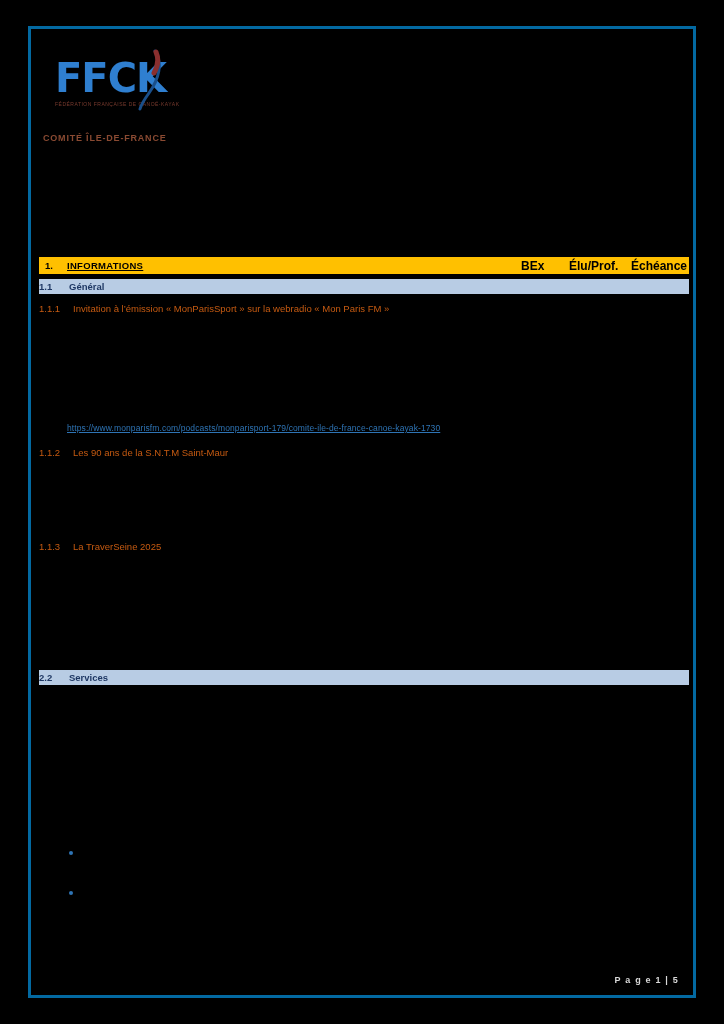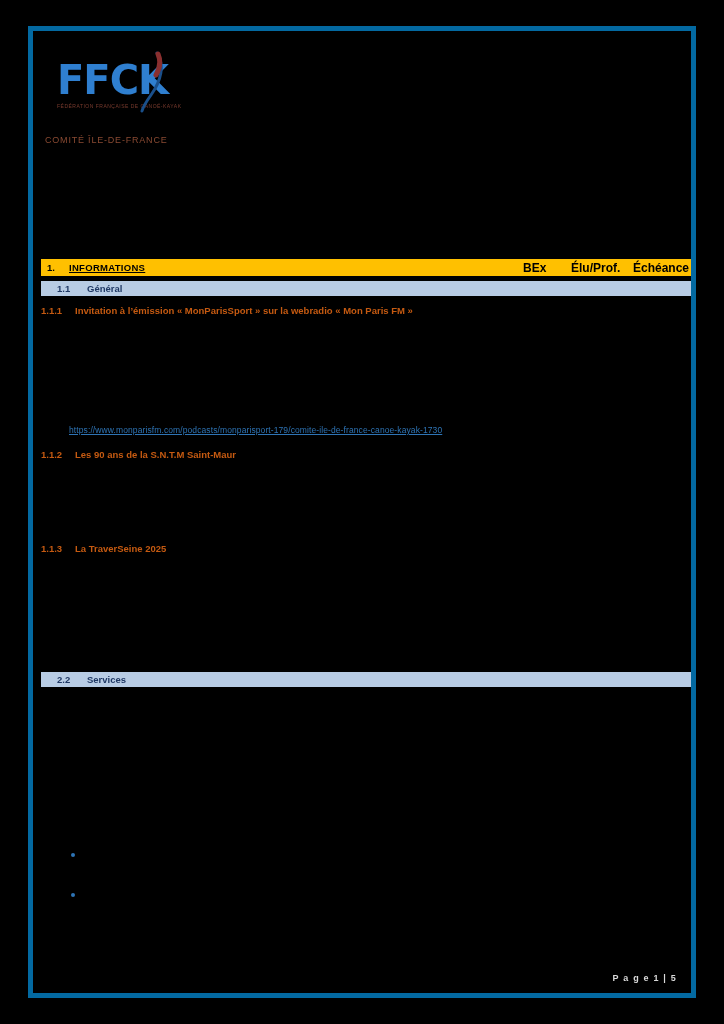--- a/index.html
+++ b/index.html
@@ -14,21 +14,21 @@
     position: relative;
     overflow: hidden;
   }
   .page {
     position: absolute;
     left: 28px;
     top: 26px;
     width: 668px;
     height: 972px;
     background: #000000;
-    border: 5px solid #0369a1;
+    border: 3px solid #0369a1;
     box-sizing: border-box;
     overflow: hidden;
   }
   
   .logo-block {
     position: absolute;
     left: 12px;
     top: 14px;
     width: 300px;
     height: 110px;
@@ -65,21 +65,21 @@
     width: 30px;
     height: 62px;
   }
   .logo-caption {
     position: absolute;
     left: 0px;
     top: 90px;
     font-size: 9px;
     letter-spacing: 0.8px;
     color: #8a4a32;
-    font-weight: normal;
+    font-weight: bold;
   }
   
   .bar-level1 {
     position: absolute;
     left: 8px;
     width: 650px;
     height: 17px;
     background: #ffc000;
     color: #000000;
     font-size: 9.5px;
@@ -112,30 +112,30 @@
     width: 650px;
     height: 15px;
     background: #b8cce4;
     color: #1f3864;
     font-size: 9.5px;
     font-weight: bold;
     display: flex;
     align-items: center;
   }
   .bar-level2 .num {
-    padding-left: 16px;
+    padding-left: 0;
     width: 30px;
   }
   
   .h3 {
     position: absolute;
     left: 8px;
     width: 650px;
     font-size: 9.5px;
-    font-weight: bold;
+    font-weight: normal;
     color: #c55a11;
     white-space: nowrap;
   }
   .h3 .num { display: inline-block; width: 34px; }
   
   .doc-link {
     position: absolute;
     left: 12px;
     font-size: 8.5px;
     color: #2e74b5;

